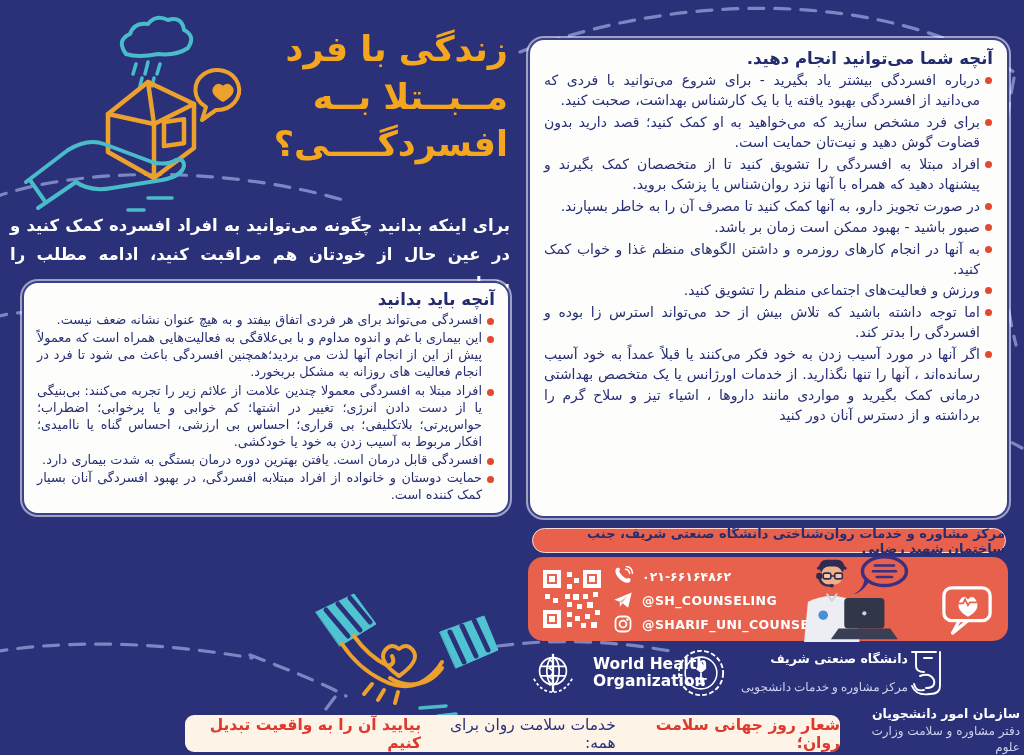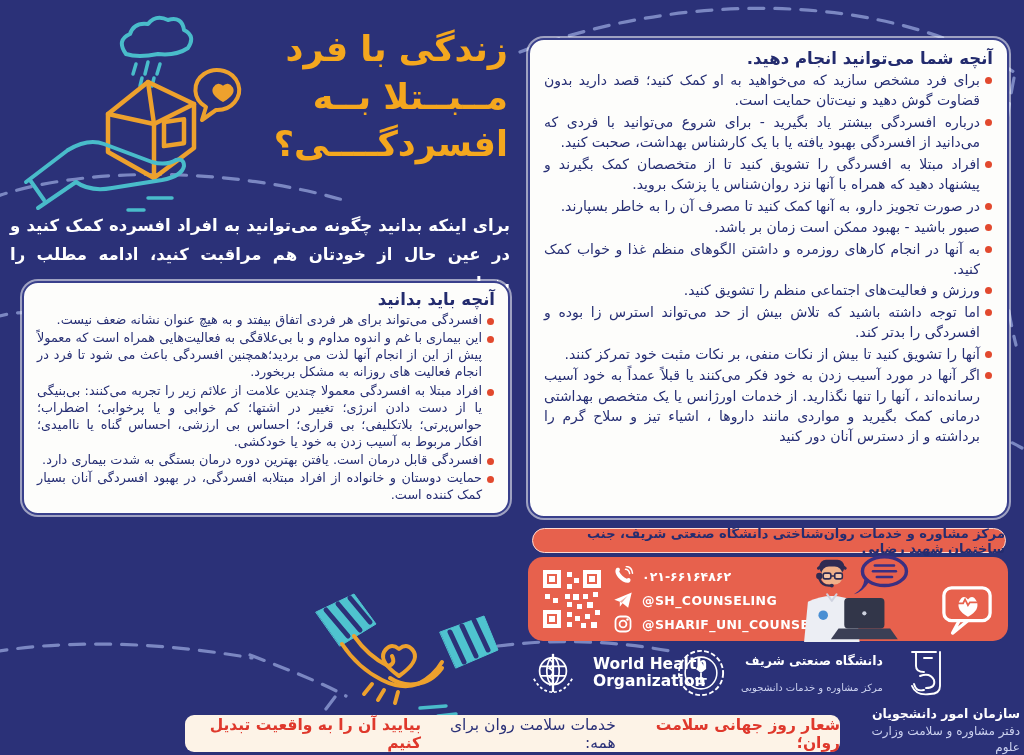--- a/index.html
+++ b/index.html
@@ -51,21 +51,21 @@
   .heart-bubble { position:absolute; right:14px; top:27px; }
 
   
   .logos { position:absolute; left:524px; top:644px; width:496px; height:64px; }
   .logo { position:absolute; display:flex; align-items:center; color:#fff;gap:8px; }
   .logo-who { left:6px; top:6px; }
   .who-text { margin-left:9px; font-size:15.5px; font-weight:bold; line-height:1.1; }
   .logo-sharif { left:152px; top:4px; }
   .sharif-text { margin-left:7px; direction:rtl; text-align:right; }
   .sharif-name { font-size:12.5px; font-weight:bold; }
-  .sharif-sub  { font-size:10px; color:#ccd2ef; margin-top:14px; }
+  .sharif-sub  { font-size:12px; color:#ccd2ef; margin-top:14px;font-family:Liberation Serif, serif; }
   .logo-sao { left:312px; top:4px;flex-direction:column; }
   .sao-text { margin-left:7px; direction:rtl; text-align:right; }
   .sao-name { font-size:12.5px; font-weight:bold; }
   .sao-sub  { font-size:12px; color:#ccd2ef; margin-top:2px; line-height:1.35; }
 
   
   .slogan { position:absolute; left:185px; top:715px; width:655px; height:37px;
     background:#fdf3e7; border-radius:9px; display:flex; align-items:center;
     justify-content:center; direction:rtl; font-size:15.5px; gap:5px; }
   .slogan .red { color:#df382c; font-weight:bold; }
@@ -130,29 +130,28 @@
   <div class="title">
     <div>زندگی با فرد</div>
     <div>مــبــتلا بــه</div>
     <div>افسردگــــی؟</div>
   </div>
 
   <p class="intro">برای اینکه بدانید چگونه می‌توانید به افراد افسرده کمک کنید و در عین حال از خودتان هم مراقبت کنید، ادامه مطلب را بخوانید ...</p>
 
   <div class="card card-do">
     <h2>آنچه شما می‌توانید انجام دهید.</h2>
+    <div class="bullet">درباره افسردگی بیشتر یاد بگیرید - برای شروع می‌توانید با فردی که می‌دانید از افسردگی بهبود یافته یا با یک کارشناس بهداشت، صحبت کنید.</div>
     <div class="bullet">برای فرد مشخص سازید که می‌خواهید به او کمک کنید؛ قصد دارید بدون قضاوت گوش دهید و نیت‌تان حمایت است.</div>
-    <div class="bullet">درباره افسردگی بیشتر یاد بگیرید - برای شروع می‌توانید با فردی که می‌دانید از افسردگی بهبود یافته یا با یک کارشناس بهداشت، صحبت کنید.</div>
     <div class="bullet">افراد مبتلا به افسردگی را تشویق کنید تا از متخصصان کمک بگیرند و پیشنهاد دهید که همراه با آنها نزد روان‌شناس یا پزشک بروید.</div>
     <div class="bullet">در صورت تجویز دارو، به آنها کمک کنید تا مصرف آن را به خاطر بسپارند.</div>
     <div class="bullet">صبور باشید - بهبود ممکن است زمان بر باشد.</div>
     <div class="bullet">به آنها در انجام کارهای روزمره و داشتن الگوهای منظم غذا و خواب کمک کنید.</div>
     <div class="bullet">ورزش و فعالیت‌های اجتماعی منظم را تشویق کنید.</div>
     <div class="bullet">اما توجه داشته باشید که تلاش بیش از حد می‌تواند استرس زا بوده و افسردگی را بدتر کند.</div>
-    <div class="bullet">آنها را تشویق کنید تا بیش از نکات منفی، بر نکات مثبت خود تمرکز کنند.</div>
     <div class="bullet">اگر آنها در مورد آسیب زدن به خود فکر می‌کنند یا قبلاً عمداً به خود آسیب رسانده‌اند ، آنها را تنها نگذارید. از خدمات اورژانس یا یک متخصص بهداشتی درمانی کمک بگیرید و مواردی مانند داروها ، اشیاء تیز و سلاح گرم را برداشته و از دسترس آنان دور کنید</div>
   </div>
 
   <div class="card card-know">
     <h2>آنچه باید بدانید</h2>
     <div class="bullet">افسردگی می‌تواند برای هر فردی اتفاق بیفتد و به هیچ عنوان نشانه ضعف نیست.</div>
     <div class="bullet">این بیماری با غم و اندوه مداوم و با بی‌علاقگی به فعالیت‌هایی همراه است که معمولاً پیش از این از انجام آنها لذت می بردید؛همچنین افسردگی باعث می شود تا فرد در انجام فعالیت های روزانه به مشکل بربخورد.</div>
     <div class="bullet">افراد مبتلا به افسردگی معمولا چندین علامت از علائم زیر را تجربه می‌کنند: بی‌بنیگی یا از دست دادن انرژی؛ تغییر در اشتها؛ کم خوابی و یا پرخوابی؛ اضطراب؛ حواس‌پرتی؛ بلاتکلیفی؛ بی قراری؛ احساس بی ارزشی، احساس گناه یا ناامیدی؛ افکار مربوط به آسیب زدن به خود یا خودکشی.</div>
     <div class="bullet">افسردگی قابل درمان است. یافتن بهترین دوره درمان بستگی به شدت بیماری دارد.</div>
     <div class="bullet">حمایت دوستان و خانواده از افراد مبتلابه افسردگی، در بهبود افسردگی آنان بسیار کمک کننده است.</div>

